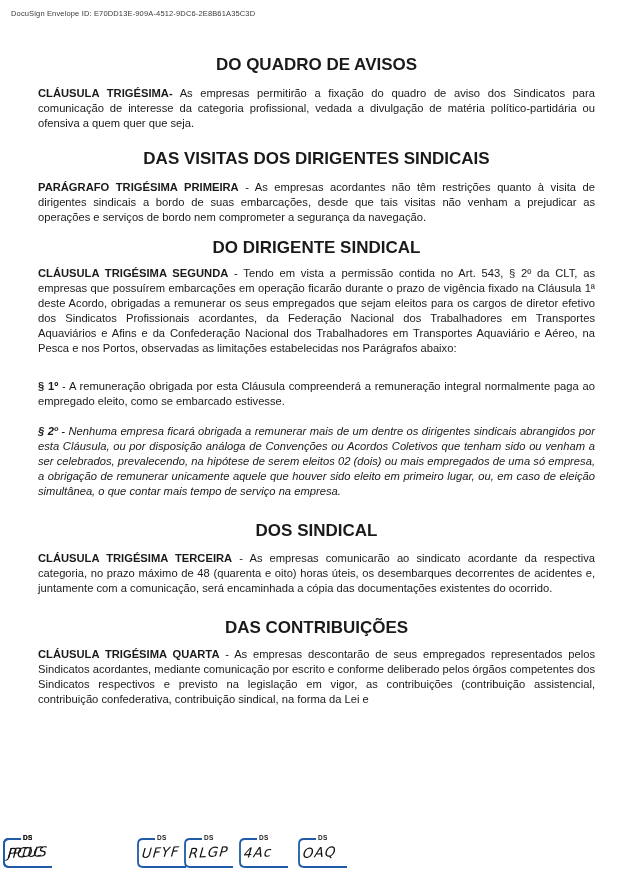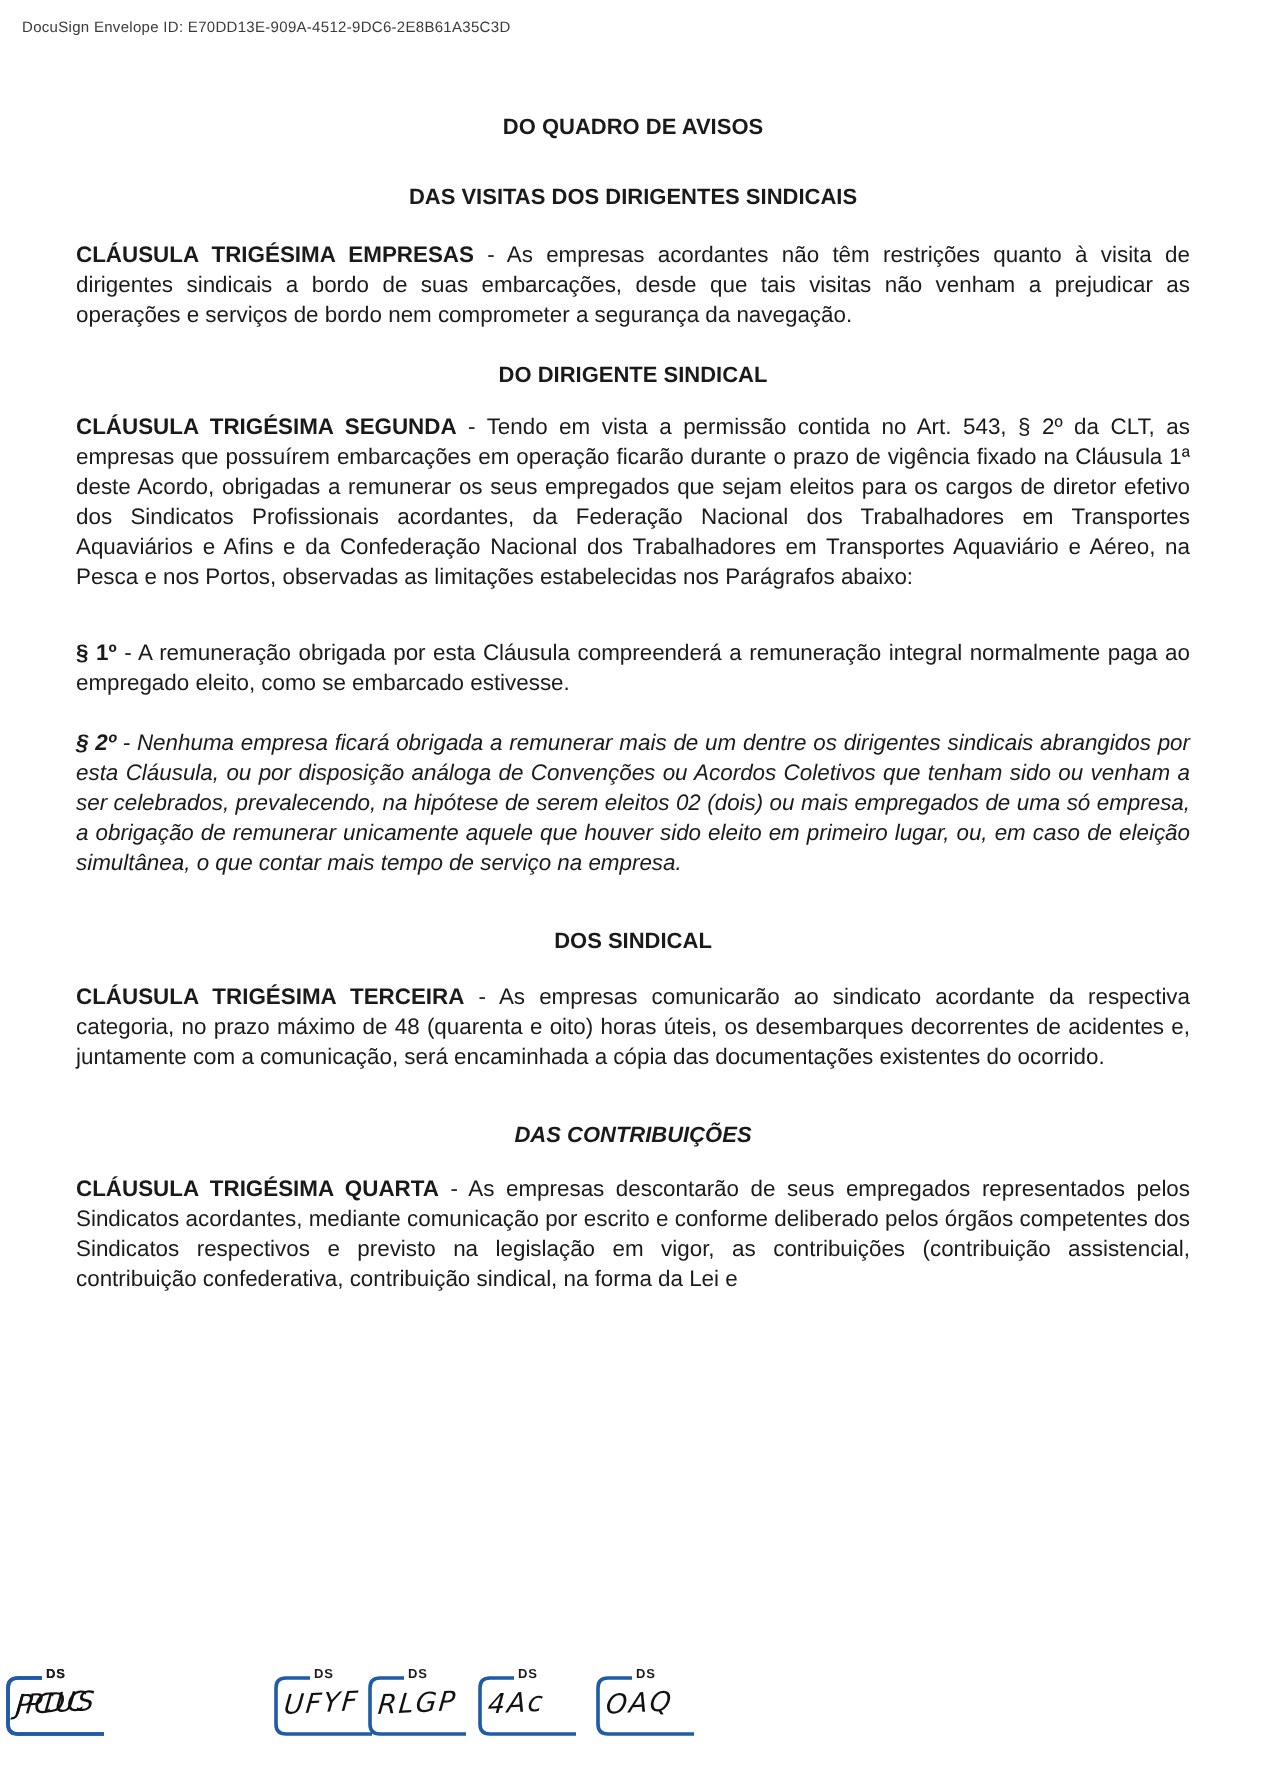--- a/index.html
+++ b/index.html
@@ -9,31 +9,31 @@
   }
   .envelope-id {
     position:absolute; top:9px; left:11px;
     font-size:7.5px; color:#3a3a3a; letter-spacing:.15px;
   }
   .doc-body {
     position:absolute; top:57px; left:38px; width:557px;
     font-size:11.2px; line-height:15px; text-align:justify;
   }
   .doc-heading {
-    font-size:11px; font-weight:bold; text-align:center; margin:0;
+    font-size:17px; font-weight:bold; text-align:center; margin:0;
   }
   .doc-para { margin:0 0 15px 0; }
   .doc-para b { font-weight:bold; }
 
   
   .h-1 { margin:0 0 14px 0; }
   .h-2 { margin:20px 0 14px 0;text-align:center; }
   .h-3 { margin:14px 0 11px 0; }
   .h-4 { margin:24px 0 13px 0; }
-  .h-5 { margin:24px 0 12px 0;font-style:italic; }
+  .h-5 { margin:24px 0 12px 0; }
   .p-3 { margin-top:24px; }
   .p-5 { margin-top:23px; }
   .p-6 { margin-top:15px;font-style:italic; }
 
   
   .stamp {
     position:absolute; top:835px; width:56px; height:38px;
   }
   .stamp:nth-of-type(1){ left:16px; }
   .stamp:nth-of-type(2){ left:81px; }
@@ -57,24 +57,25 @@
 <body>
 
 <div class="page">
 
   <div class="envelope-id">DocuSign Envelope ID: E70DD13E-909A-4512-9DC6-2E8B61A35C3D</div>
 
   <div class="doc-body">
 
     <h3 class="doc-heading h-1">DO QUADRO DE AVISOS</h3>
 
+    <p class="doc-para"><b>CLÁUSULA TRIGÉSIMA-</b><span> As empresas permitirão a fixação do quadro de aviso dos Sindicatos para comunicação de interesse da categoria profissional, vedada a divulgação de matéria político-partidária ou ofensiva a quem quer que seja.</span></p>
 
     <h3 class="doc-heading h-2">DAS VISITAS DOS DIRIGENTES SINDICAIS</h3>
 
-    <p class="doc-para"><b>CLÁUSULA TRIGÉSIMA EMPRESAS</b><span> - As empresas acordantes não têm restrições quanto à visita de dirigentes sindicais a bordo de suas embarcações, desde que tais visitas não venham a prejudicar as operações e serviços de bordo nem comprometer a segurança da navegação.</span></p>
+    <p class="doc-para"><b>PARÁGRAFO TRIGÉSIMA PRIMEIRA</b><span> - As empresas acordantes não têm restrições quanto à visita de dirigentes sindicais a bordo de suas embarcações, desde que tais visitas não venham a prejudicar as operações e serviços de bordo nem comprometer a segurança da navegação.</span></p>
 
 
     <h3 class="doc-heading h-3">DO DIRIGENTE SINDICAL</h3>
 
     <p class="doc-para"><b>CLÁUSULA TRIGÉSIMA SEGUNDA</b><span> - Tendo em vista a permissão contida no Art. 543, § 2º da CLT, as empresas que possuírem embarcações em operação ficarão durante o prazo de vigência fixado na Cláusula 1ª deste Acordo, obrigadas a remunerar os seus empregados que sejam eleitos para os cargos de diretor efetivo dos Sindicatos Profissionais acordantes, da Federação Nacional dos Trabalhadores em Transportes Aquaviários e Afins e da Confederação Nacional dos Trabalhadores em Transportes Aquaviário e Aéreo, na Pesca e nos Portos, observadas as limitações estabelecidas nos Parágrafos abaixo:</span></p>
 
     <p class="doc-para p-5"><b>§ 1º</b><span> - A remuneração obrigada por esta Cláusula compreenderá a remuneração integral normalmente paga ao empregado eleito, como se embarcado estivesse.</span></p>
 
     <p class="doc-para p-6"><b>§ 2º</b><span> - Nenhuma empresa ficará obrigada a remunerar mais de um dentre os dirigentes sindicais abrangidos por esta Cláusula, ou por disposição análoga de Convenções ou Acordos Coletivos que tenham sido ou venham a ser celebrados, prevalecendo, na hipótese de serem eleitos 02 (dois) ou mais empregados de uma só empresa, a obrigação de remunerar unicamente aquele que houver sido eleito em primeiro lugar, ou, em caso de eleição simultânea, o que contar mais tempo de serviço na empresa.</span></p>
 

